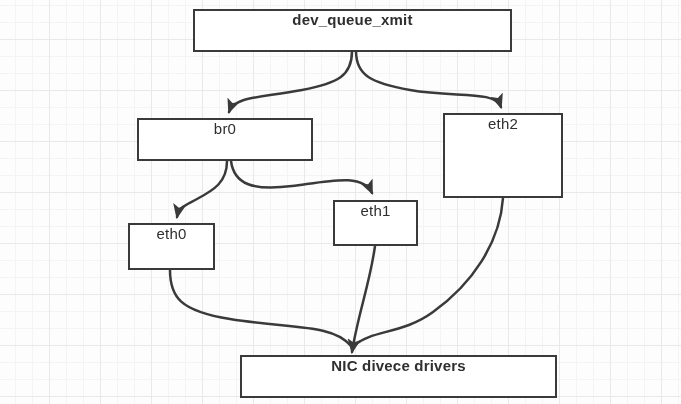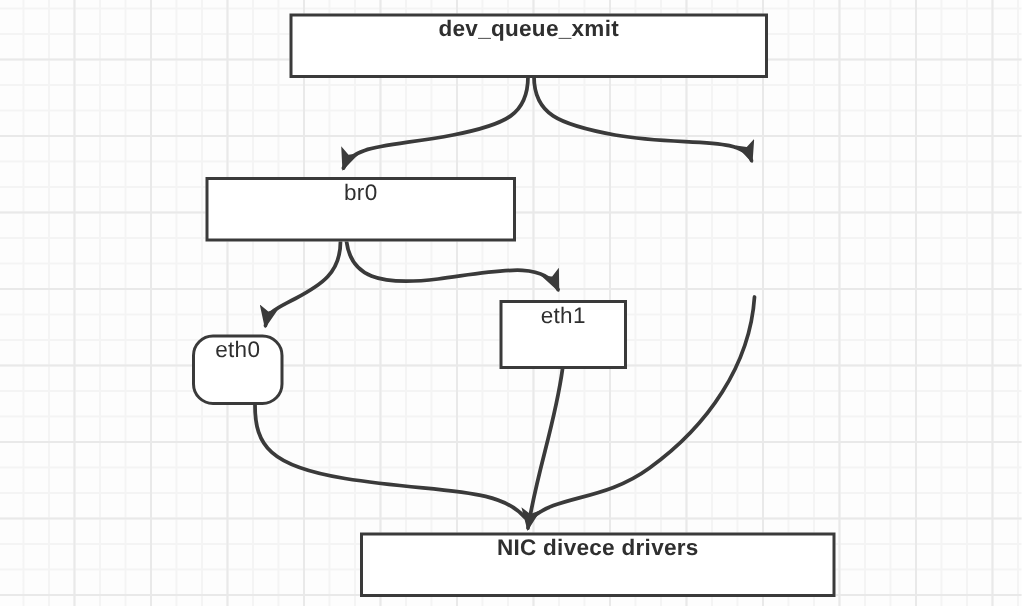--- a/index.html
+++ b/index.html
@@ -30,24 +30,24 @@
     background:#ffffff;
     border:2.5px solid #3a3a3a;
     display:flex;justify-content:center;
     color:#2f2f2f;
     font-size:15px;
     letter-spacing:0.2px;
     text-align:center;
   }
   .node.strong{font-weight:600;}
   #node-dev-queue-xmit{left:193px;top:9px;width:319px;height:43px;}
-  #node-br0{left:137px;top:118px;width:207px;height:43px;}
+  #node-br0{left:137px;top:118px;width:176px;height:43px;}
   #node-eth2{left:443px;top:113px;width:120px;height:85px;}
   #node-eth1{left:333px;top:200px;width:85px;height:46px;}
-  #node-eth0{left:128px;top:223px;width:61px;height:47px;border-radius:14px;}
+  #node-eth0{left:128px;top:223px;width:87px;height:47px;}
   #node-nic{left:193px;top:355px;width:317px;height:43px;margin-left:47px;}
 </style>
 </head>
 <body>
 
 <div class="canvas">
 
   <svg class="edges" width="681" height="404" viewBox="0 0 681 404">
     <defs>
       <marker id="arrow" markerUnits="userSpaceOnUse" markerWidth="15" markerHeight="13" refX="13" refY="6.5" orient="auto">
@@ -66,20 +66,23 @@
   </svg>
 
   <div class="node strong" id="node-dev-queue-xmit">
     <span>dev_queue_xmit</span>
   </div>
 
   <div class="node" id="node-br0">
     <span>br0</span>
   </div>
 
+  <div class="node" id="node-eth2">
+    <span>eth2</span>
+  </div>
 
   <div class="node" id="node-eth1">
     <span>eth1</span>
   </div>
 
   <div class="node" id="node-eth0">
     <span>eth0</span>
   </div>
 
   <div class="node strong" id="node-nic">

